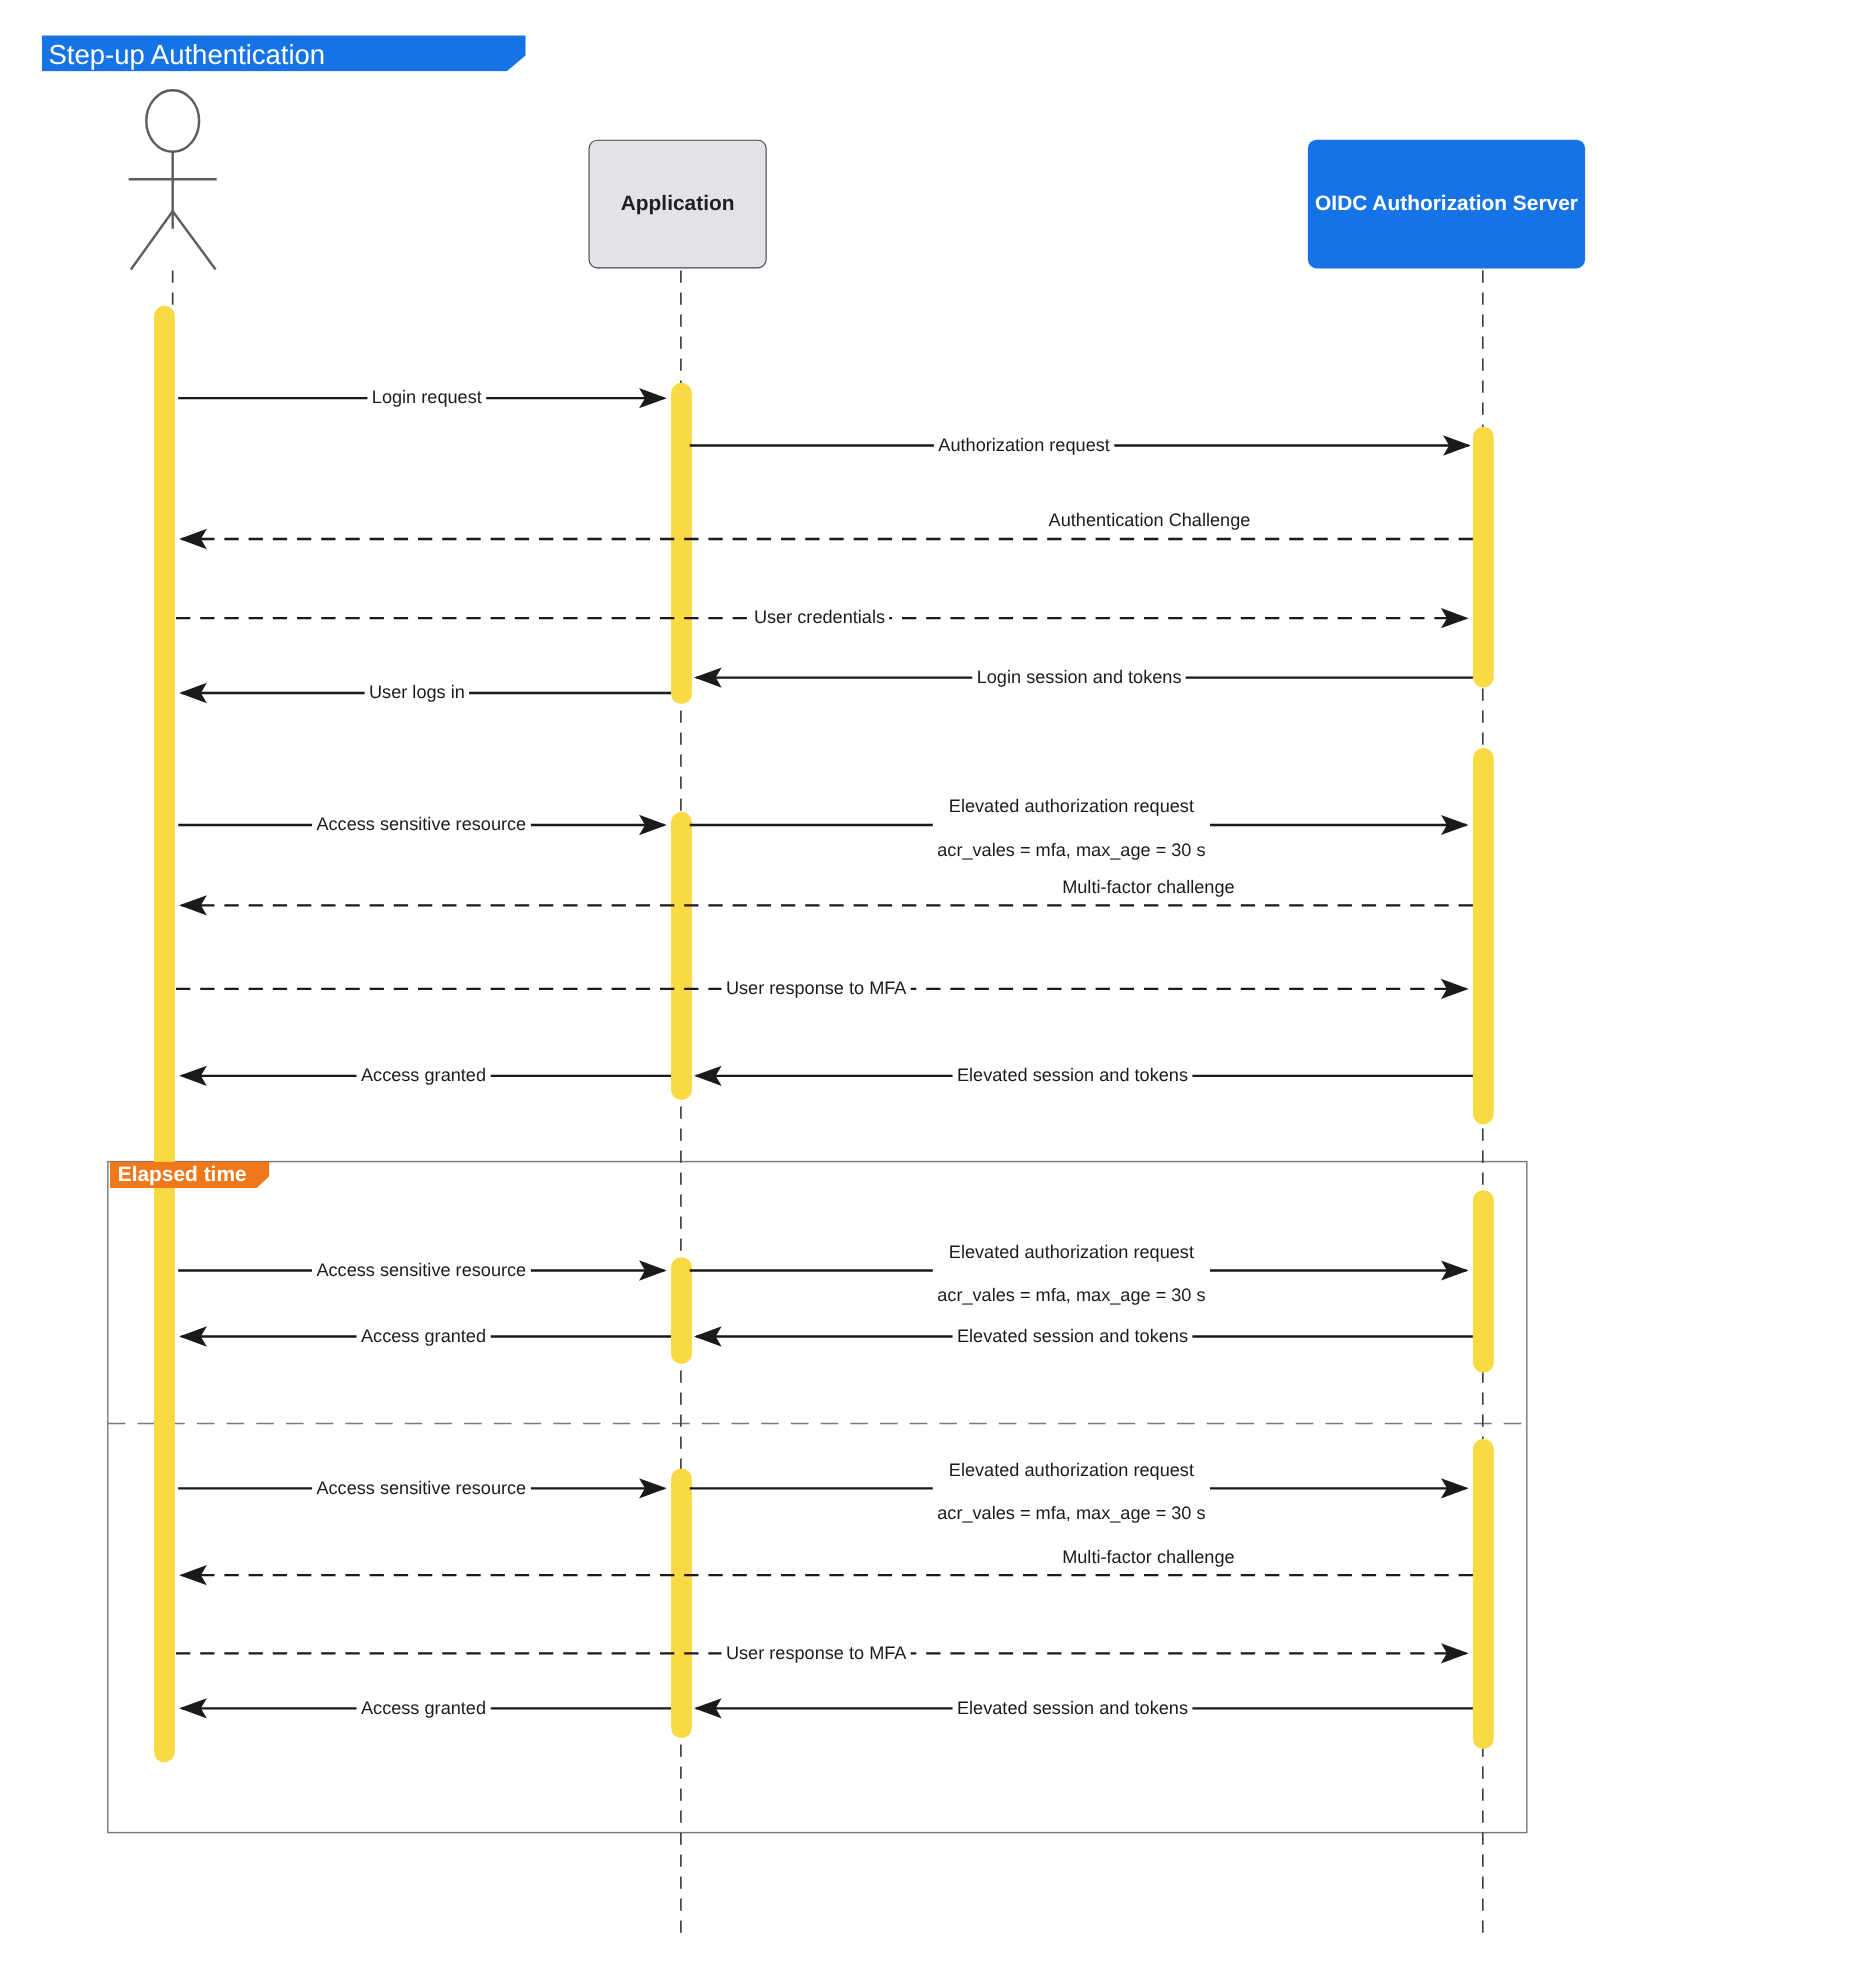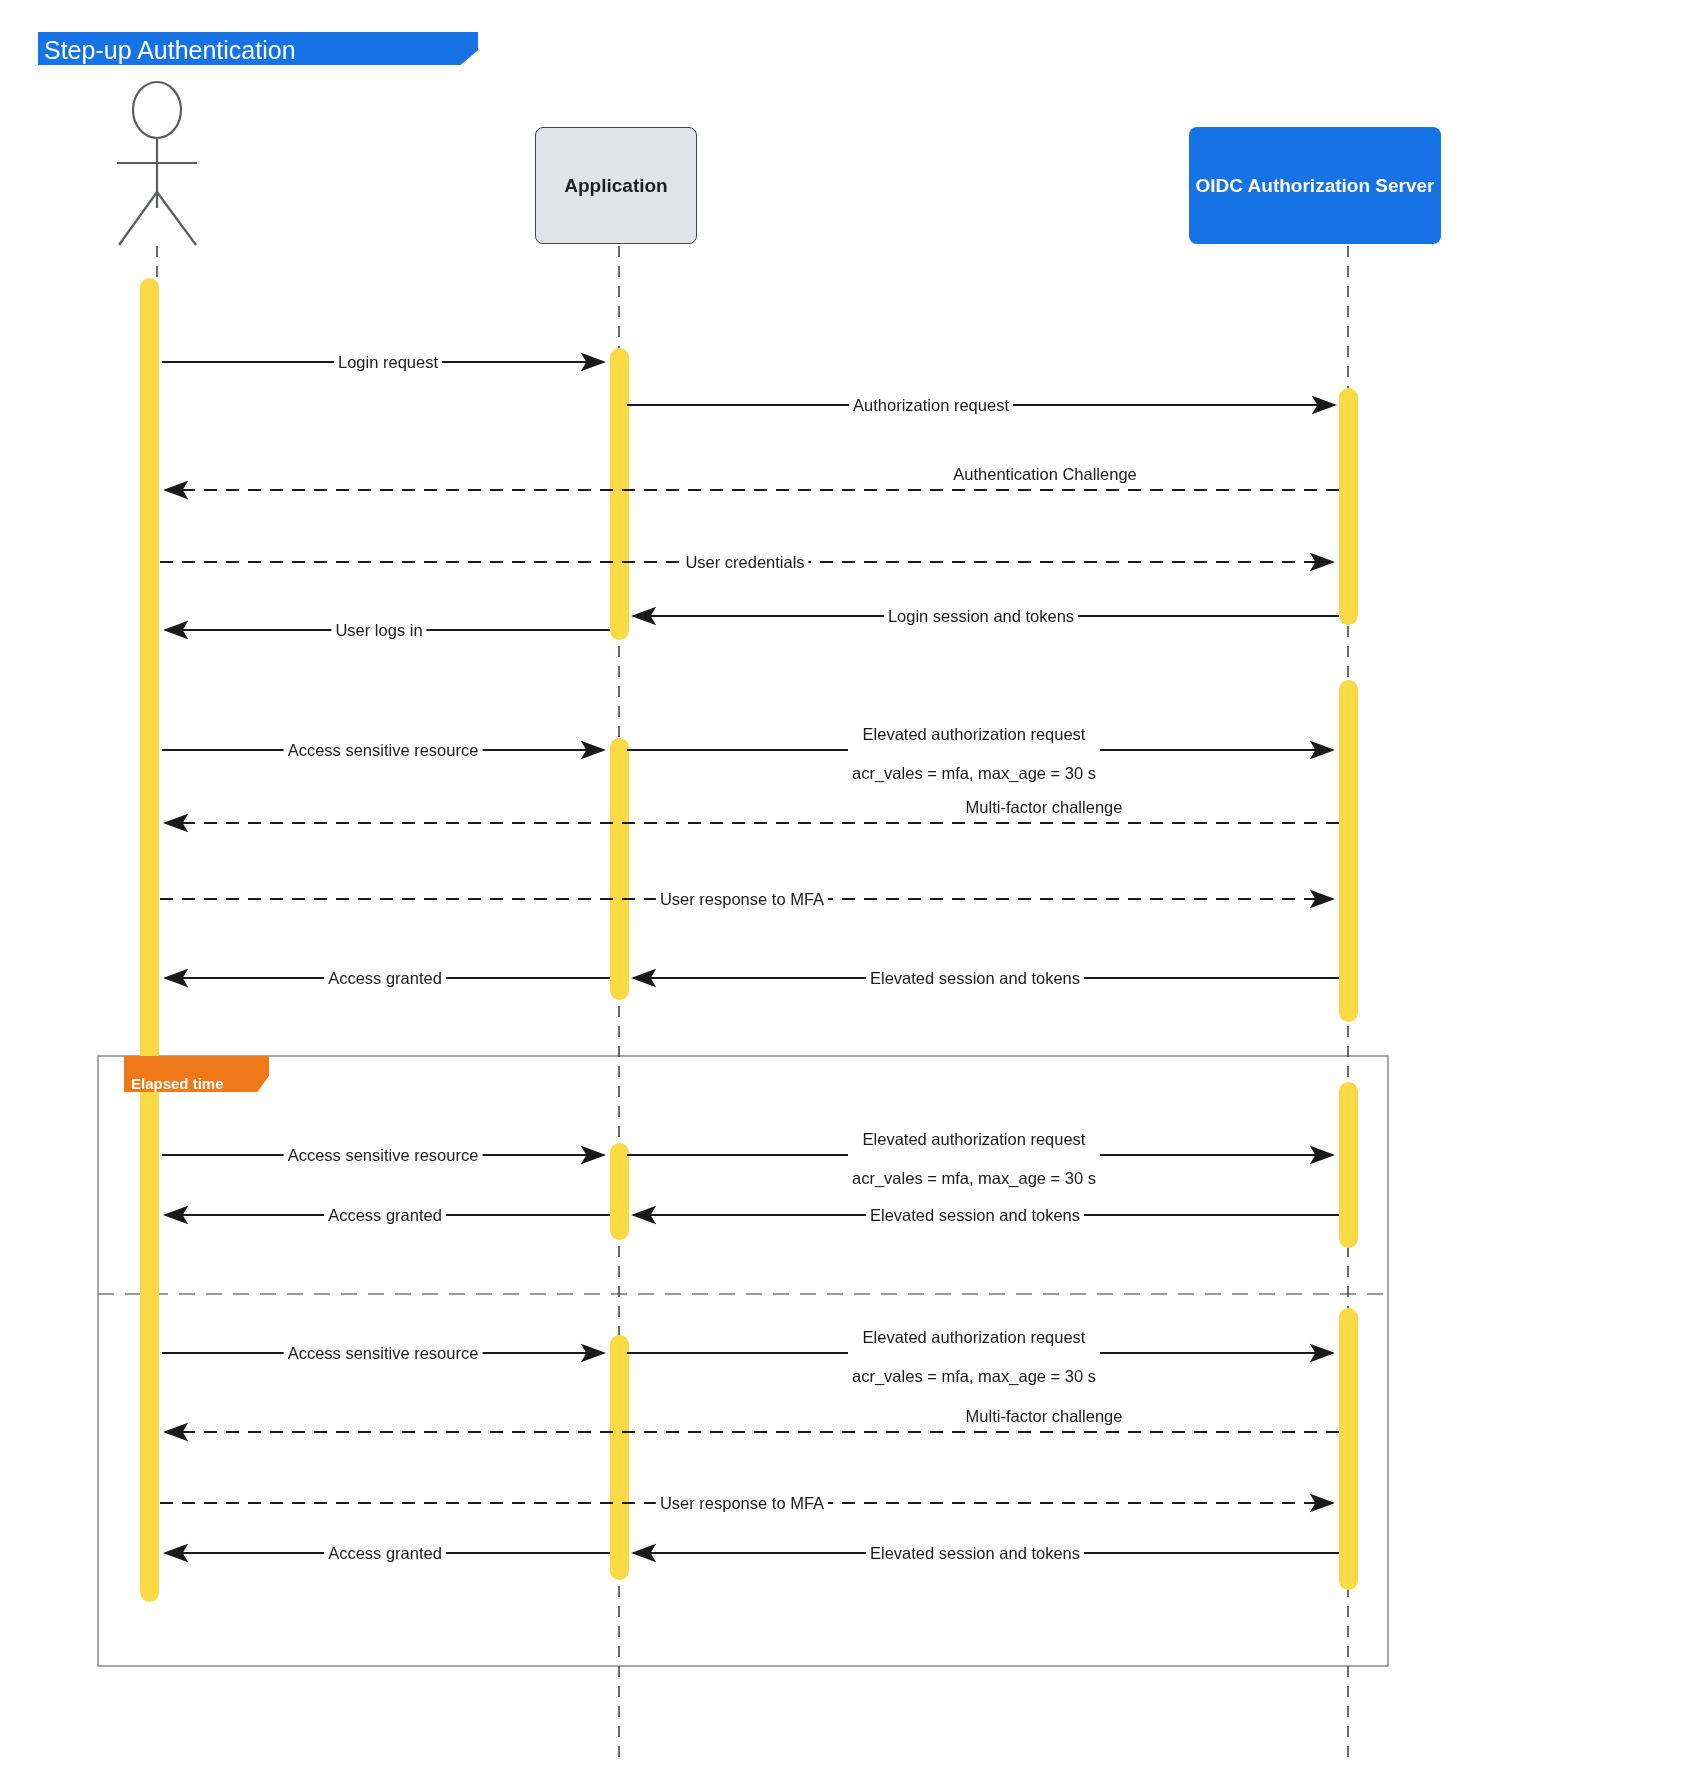--- a/index.html
+++ b/index.html
@@ -40,27 +40,26 @@
     height: 33px;
     background: #1573e6;
     clip-path: polygon(0 0, 100% 0, 100% 55%, 96% 100%, 0 100%);
     font-size: 25px;
     padding-left: 6px;
   }
   #elapsed-banner {
     left: 100px;
     top: 1056px;
     width: 145px;
-    height: 36px;
+    height: 24px;
     background: #f07818;
     clip-path: polygon(0 0, 100% 0, 100% 55%, 92% 100%, 0 100%);
-    font-size: 15px;
+    font-size: 19px;
     font-weight: bold;
     padding-left: 7px;
-    margin-left: 24px;
   }
   
   .headbox {
     position: absolute;
     box-sizing: border-box;
     display: flex;
     align-items: center;
     justify-content: center;
     text-align: center;
     border-radius: 8px;

